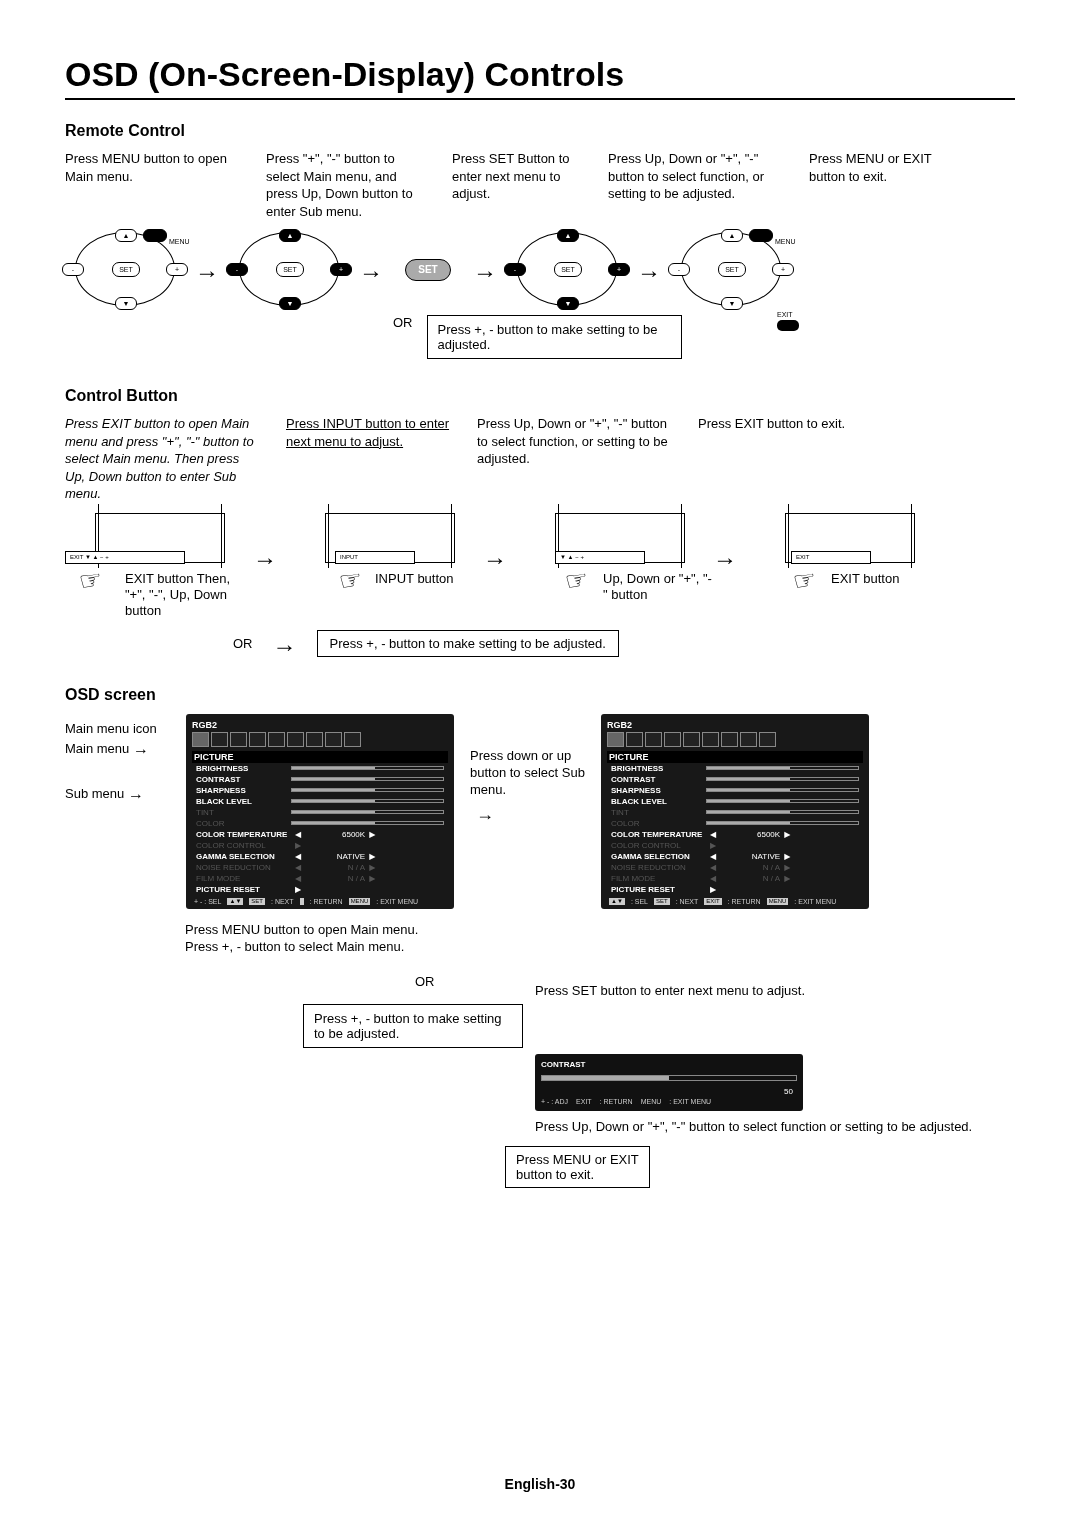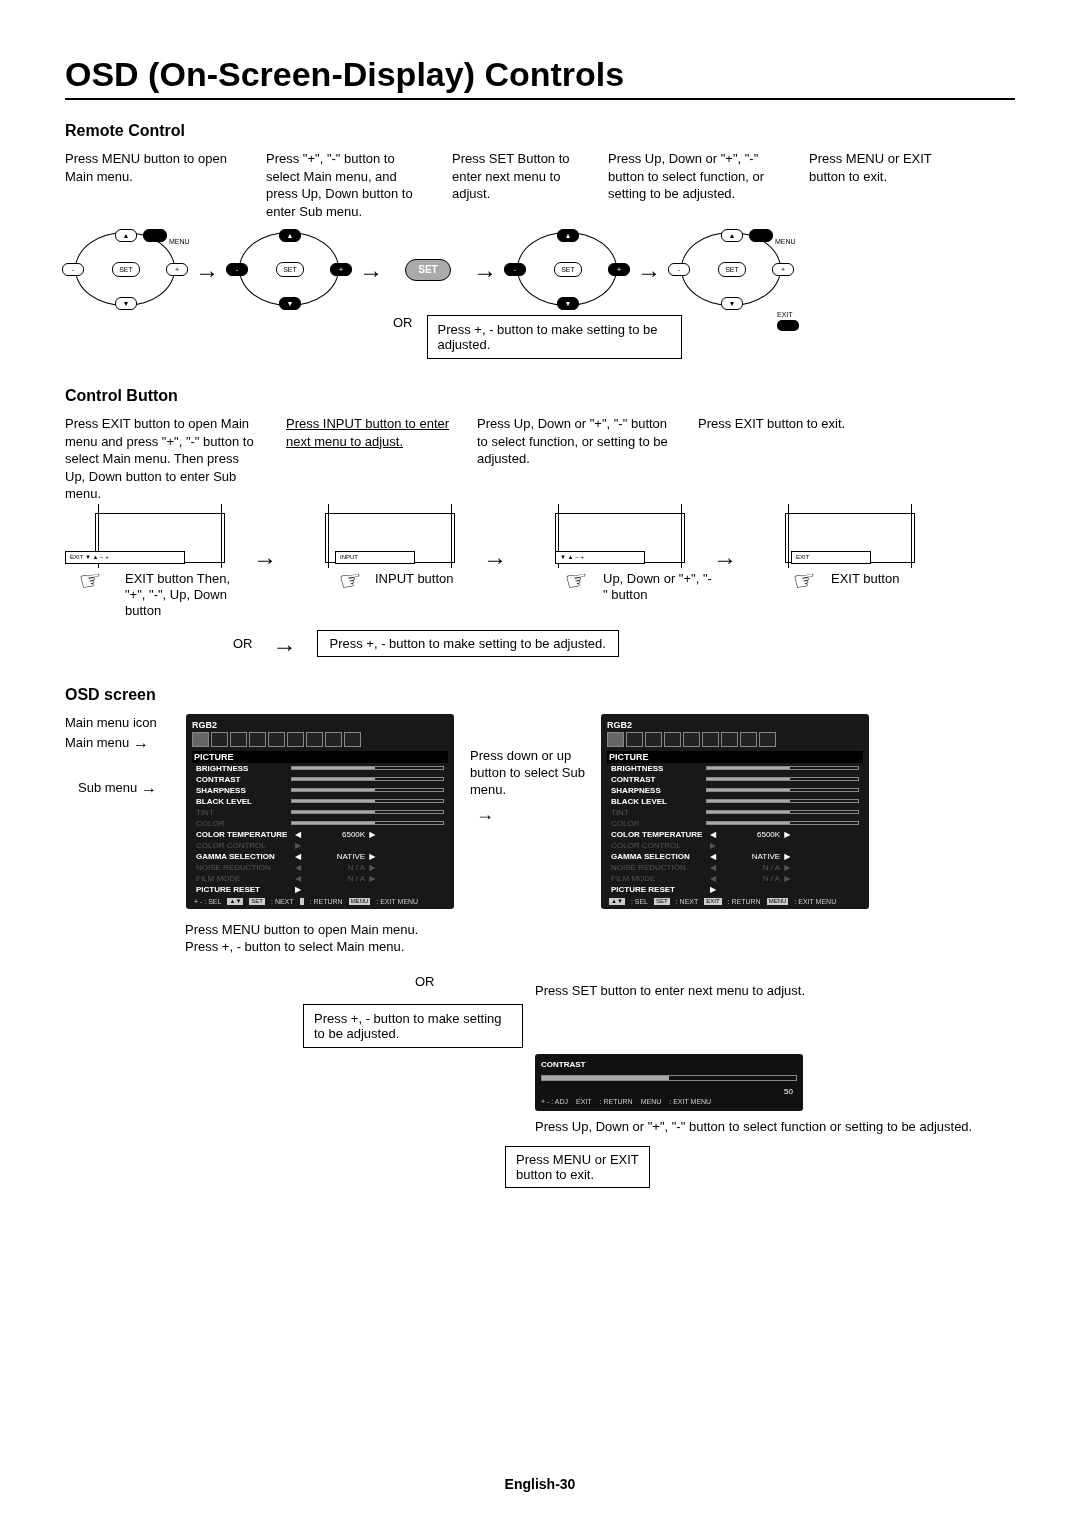--- a/index.html
+++ b/index.html
@@ -82,21 +82,21 @@
     font-size:7px;
   }
   .exit-oval {
     width:22px; height:11px; background:#000; border-radius:5px;
     margin-top:2px;
   }
 
   
   .cp-row { display:flex; gap:26px; margin-bottom:10px; }
   .cp-col { font-size:13px; line-height:1.35; }
-  .cp-col:nth-child(1){ width:195px; }
+  .cp-col:nth-child(1){ width:195px;font-style:italic; }
   .cp-col:nth-child(2){ width:165px;text-decoration:underline; }
   .cp-col:nth-child(3){ width:195px; }
   .cp-col:nth-child(4){ width:180px; }
 
   .cp-dia-row { display:flex; align-items:flex-start; gap:14px; margin-bottom:8px; }
   .panel {
     width:170px; height:75px; position:relative;
   }
   .panel .frame { position:absolute; left:30px; top:0; width:130px; height:50px; border:1.5px solid #000; }
   .panel .frame:before { content:""; position:absolute; left:2px; top:-10px; bottom:-6px; border-left:1px solid #000; }
@@ -112,23 +112,23 @@
   .panel-label {
     position:absolute; left:60px; top:58px; font-size:13px; width:110px; line-height:1.25;
   }
   .cp-or { display:flex; align-items:center; gap:16px; margin-left:168px; margin-top:42px; }
   .cp-or .lbl { font-size:13px; }
   .cp-or .box { border:1px solid #000; padding:5px 12px; font-size:13px; }
 
   
   .osd-row1 { display:flex; gap:16px; align-items:flex-start; }
   .osd-labels { width:105px; font-size:13px; line-height:1.4; }
-  .osd-labels .l1{ }
+  .osd-labels .l1{ margin-top:6px; }
   .osd-labels .l2{ }
-  .osd-labels .l3{ margin-top:22px;text-align:center; }
+  .osd-labels .l3{ margin-top:22px; }
   .osd-panel {
     width:268px; background:#181818; color:#fff; border-radius:3px;
     padding:6px 6px 4px 6px; font-size:8px;
   }
   .osd-panel .hdr { font-size:9px; font-weight:bold; color:#fff; margin-bottom:2px; }
   .osd-icons { display:flex; gap:2px; margin-bottom:4px; }
   .osd-icons .ic { width:17px; height:15px; border:1px solid #888; background:#222; }
   .osd-icons .ic:first-child{ background:#666; }
   .osd-panel .ttl { font-size:9px; font-weight:bold; color:#fff; padding:1px 2px; background:#000; }
   .osd-panel .row { display:flex; align-items:center; padding:0 4px; height:11px; }

